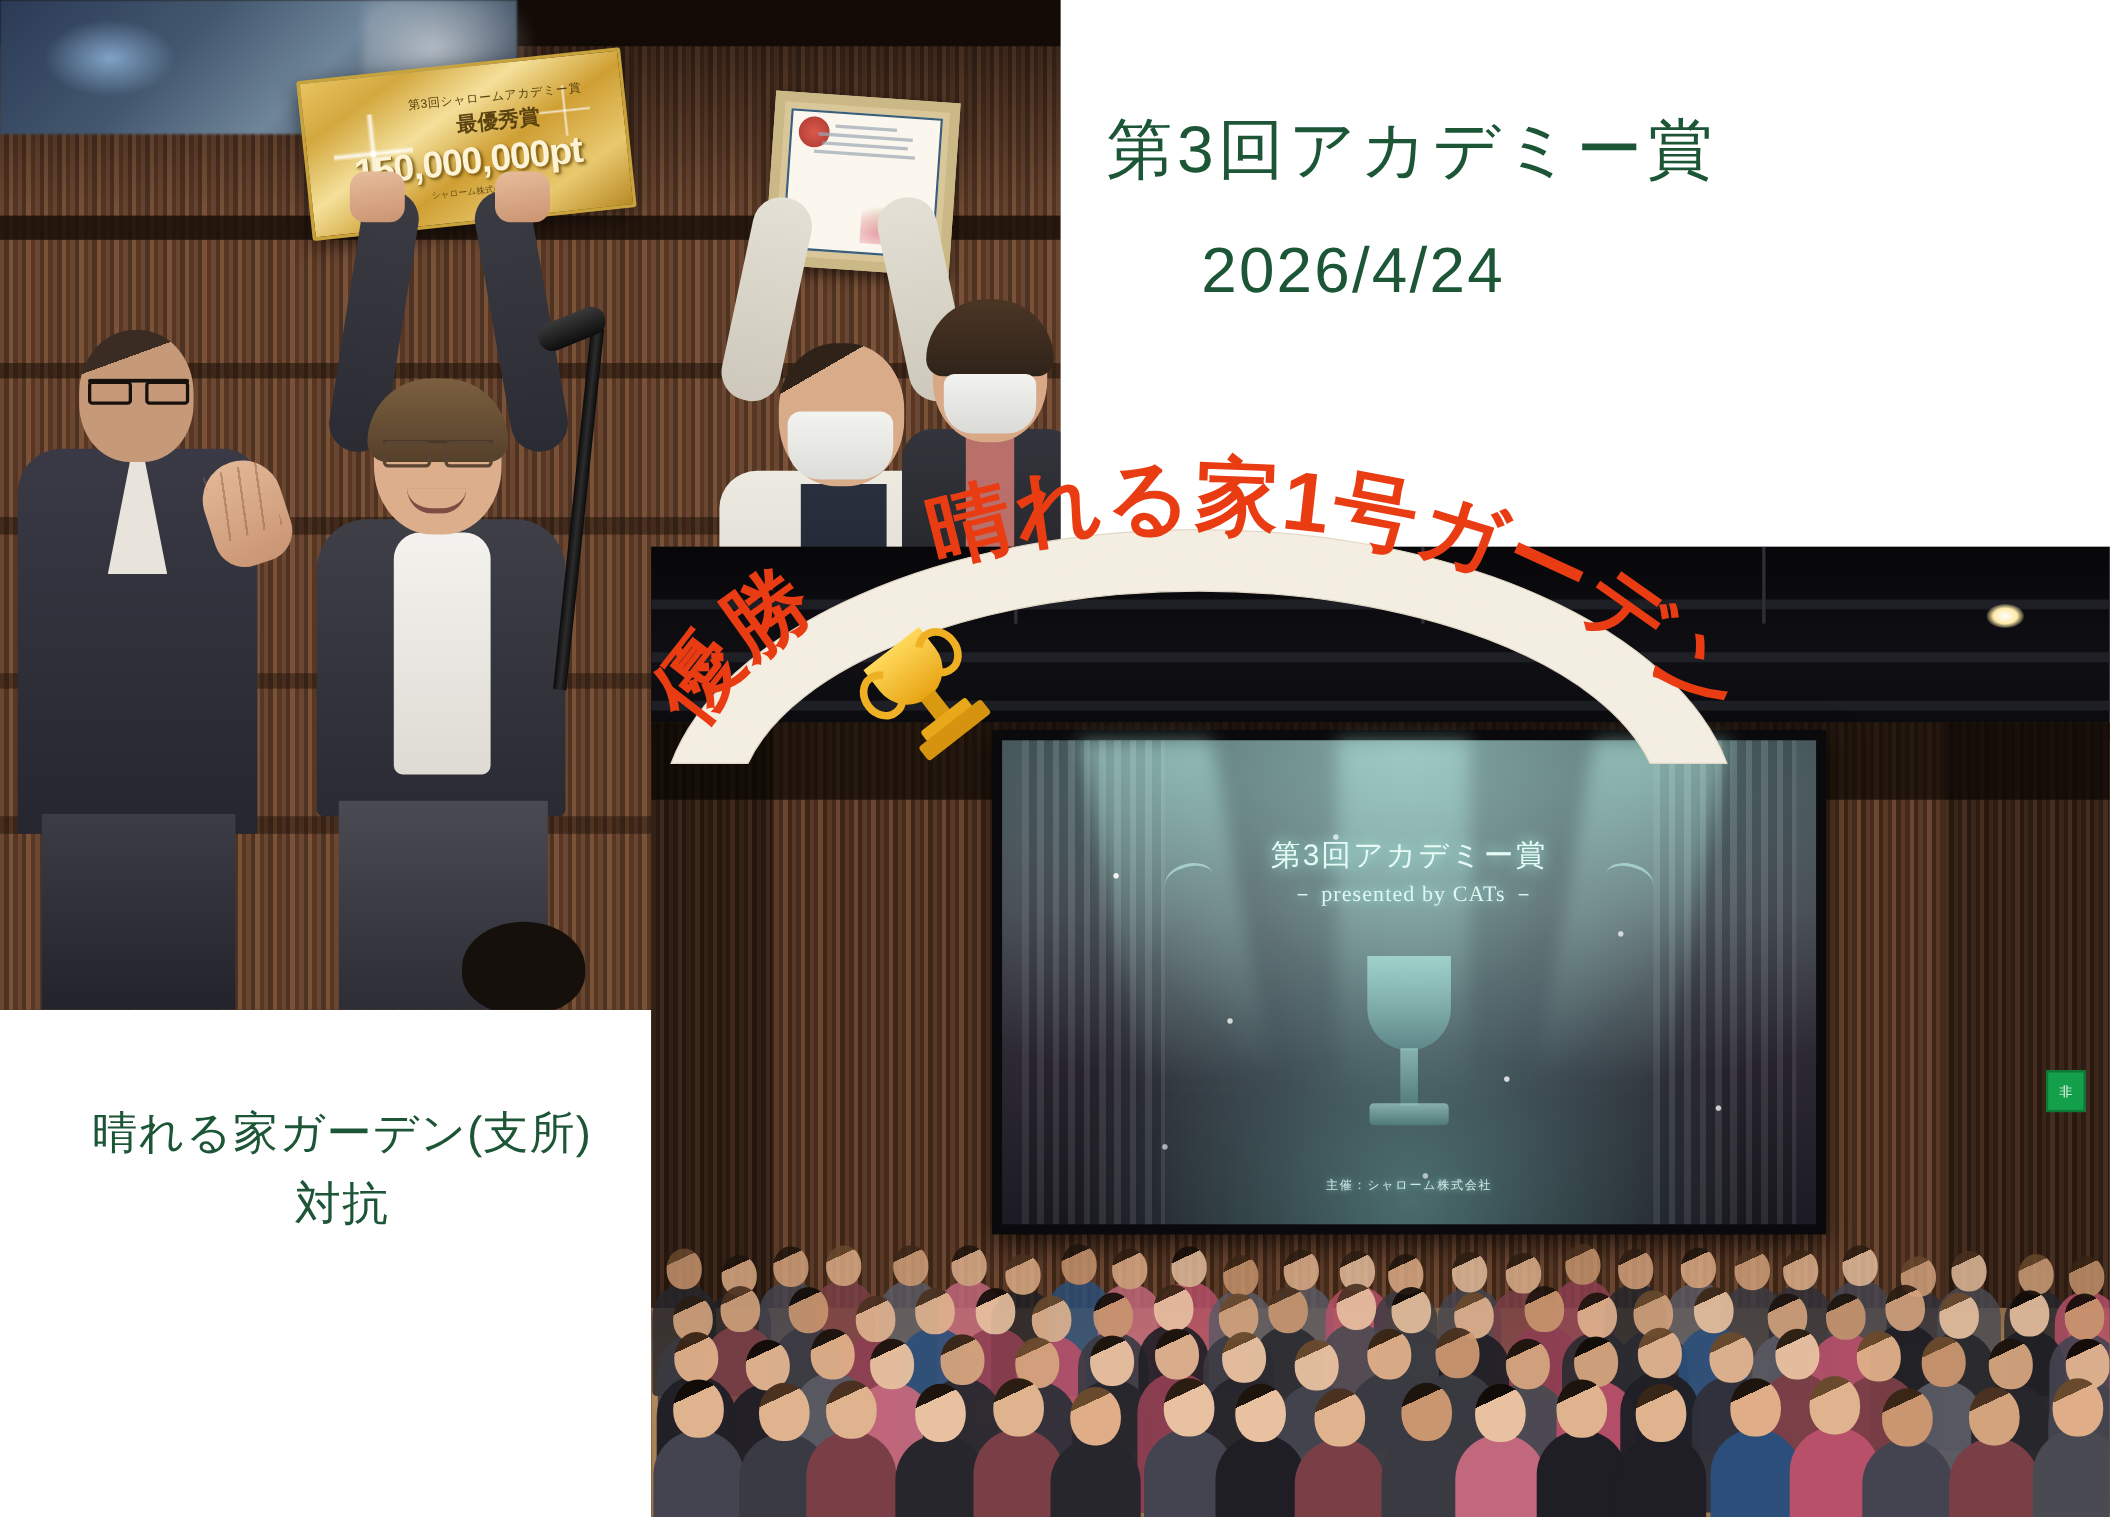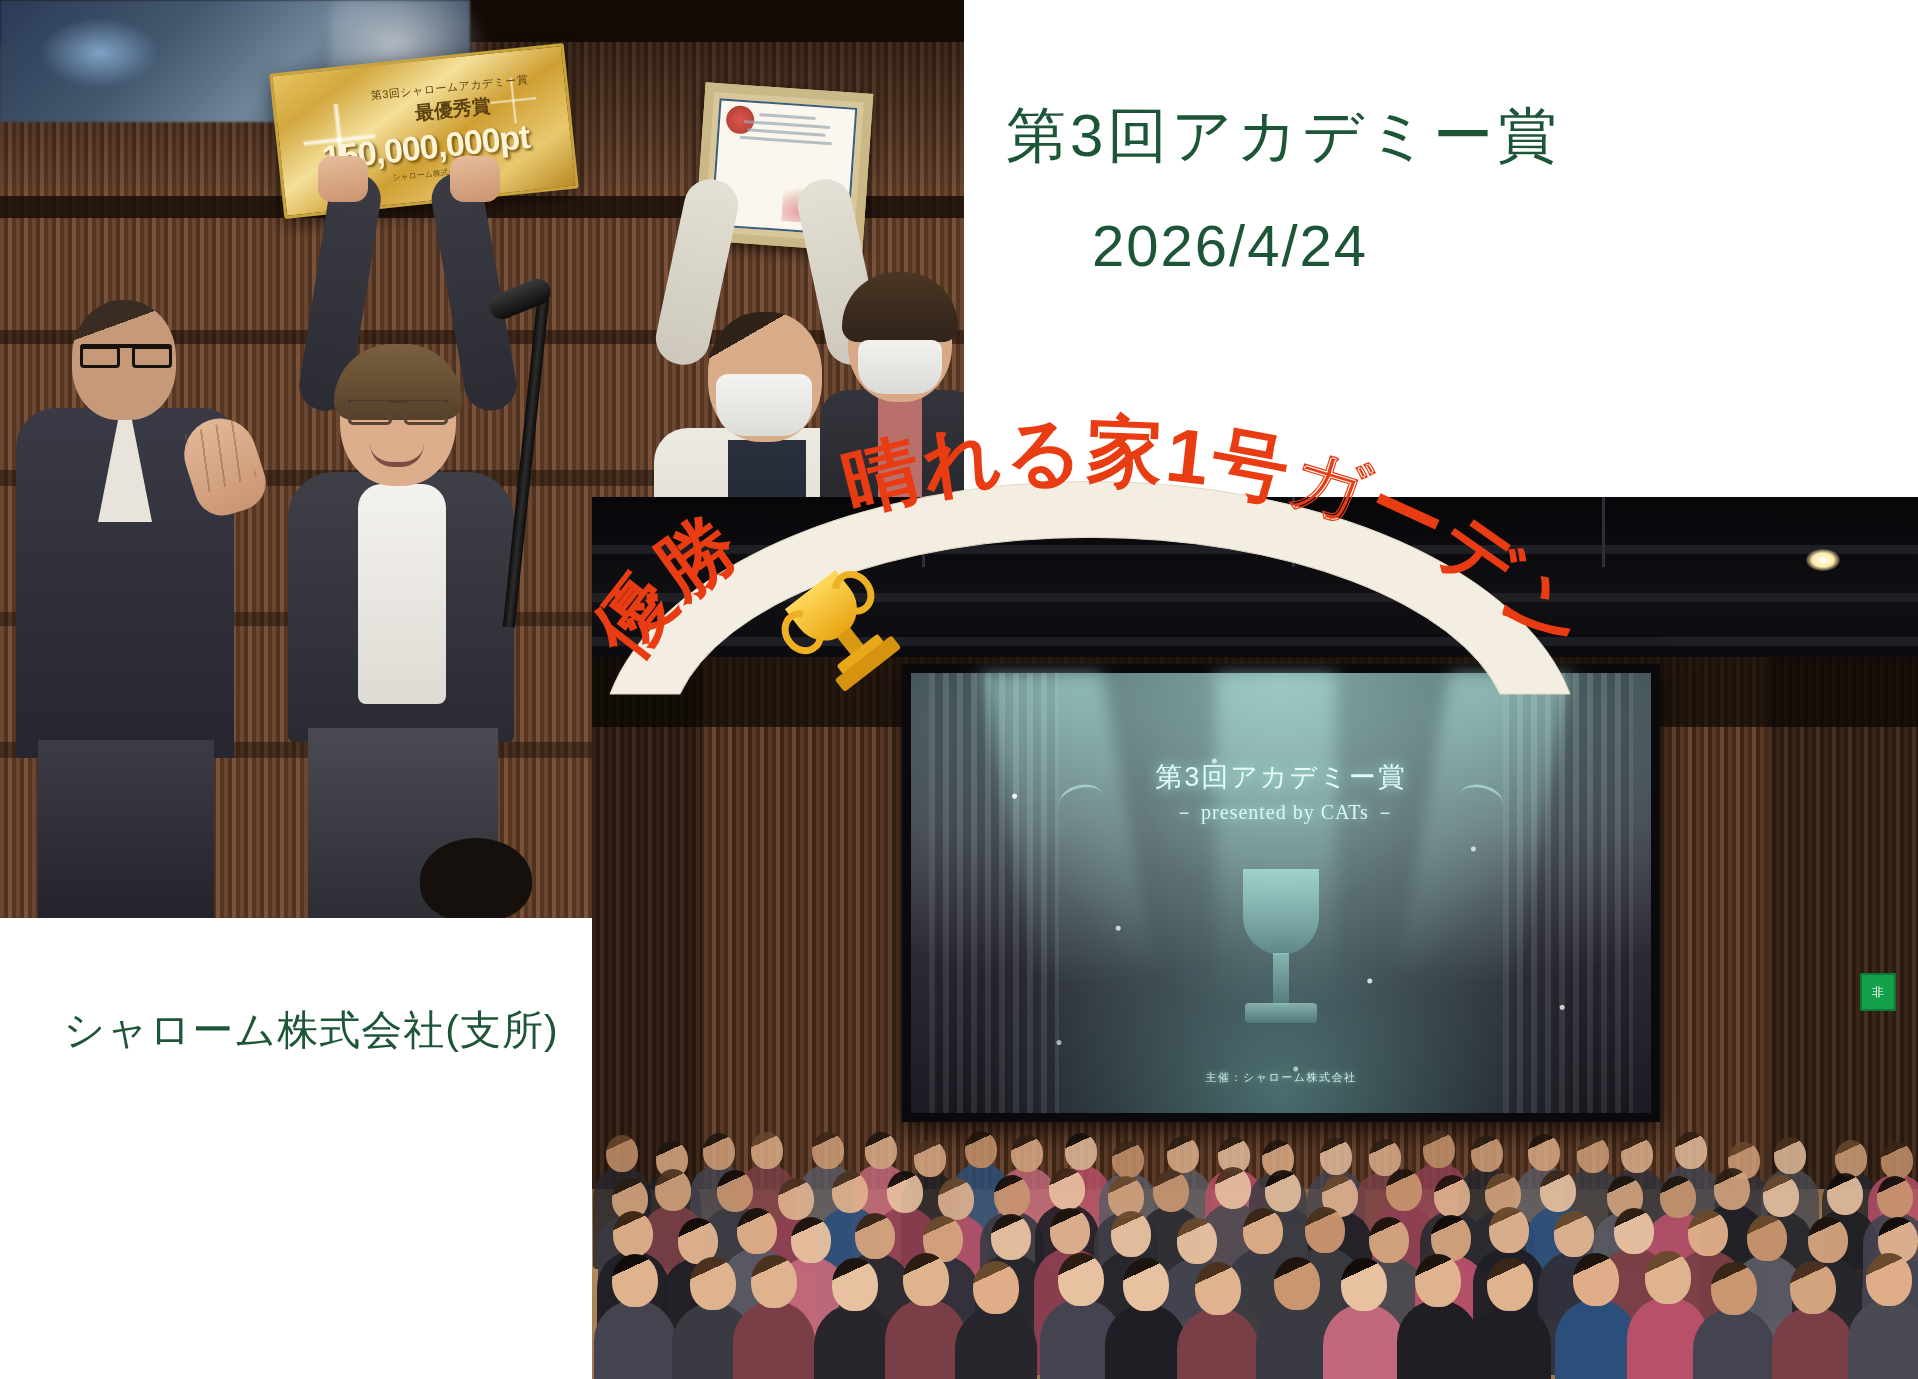--- a/index.html
+++ b/index.html
@@ -678,16 +678,17 @@
       <div style="position:absolute;left:40px;top:54px;width:16px;height:24px;background:#d99a12;"></div>
       <div style="position:absolute;left:22px;top:76px;width:52px;height:12px;border-radius:3px;background:#e8a81a;"></div>
       <div style="position:absolute;left:12px;top:86px;width:72px;height:16px;border-radius:3px;background:#d6930f;"></div>
     </div>
   </div>
 
   <div id="headline" class="green">第3回アカデミー賞</div>
   <div id="event-date" class="green">2026/4/24</div>
 
   <div id="caption" class="green">
-    <div class="cap-line l1">シャローム株式会社(支所)</div>
+    <div class="cap-line l1">晴れる家ガーデン(支所)</div>
+    <div class="cap-line">対抗</div>
   </div>
 
 </div>
 
 </body></html>

